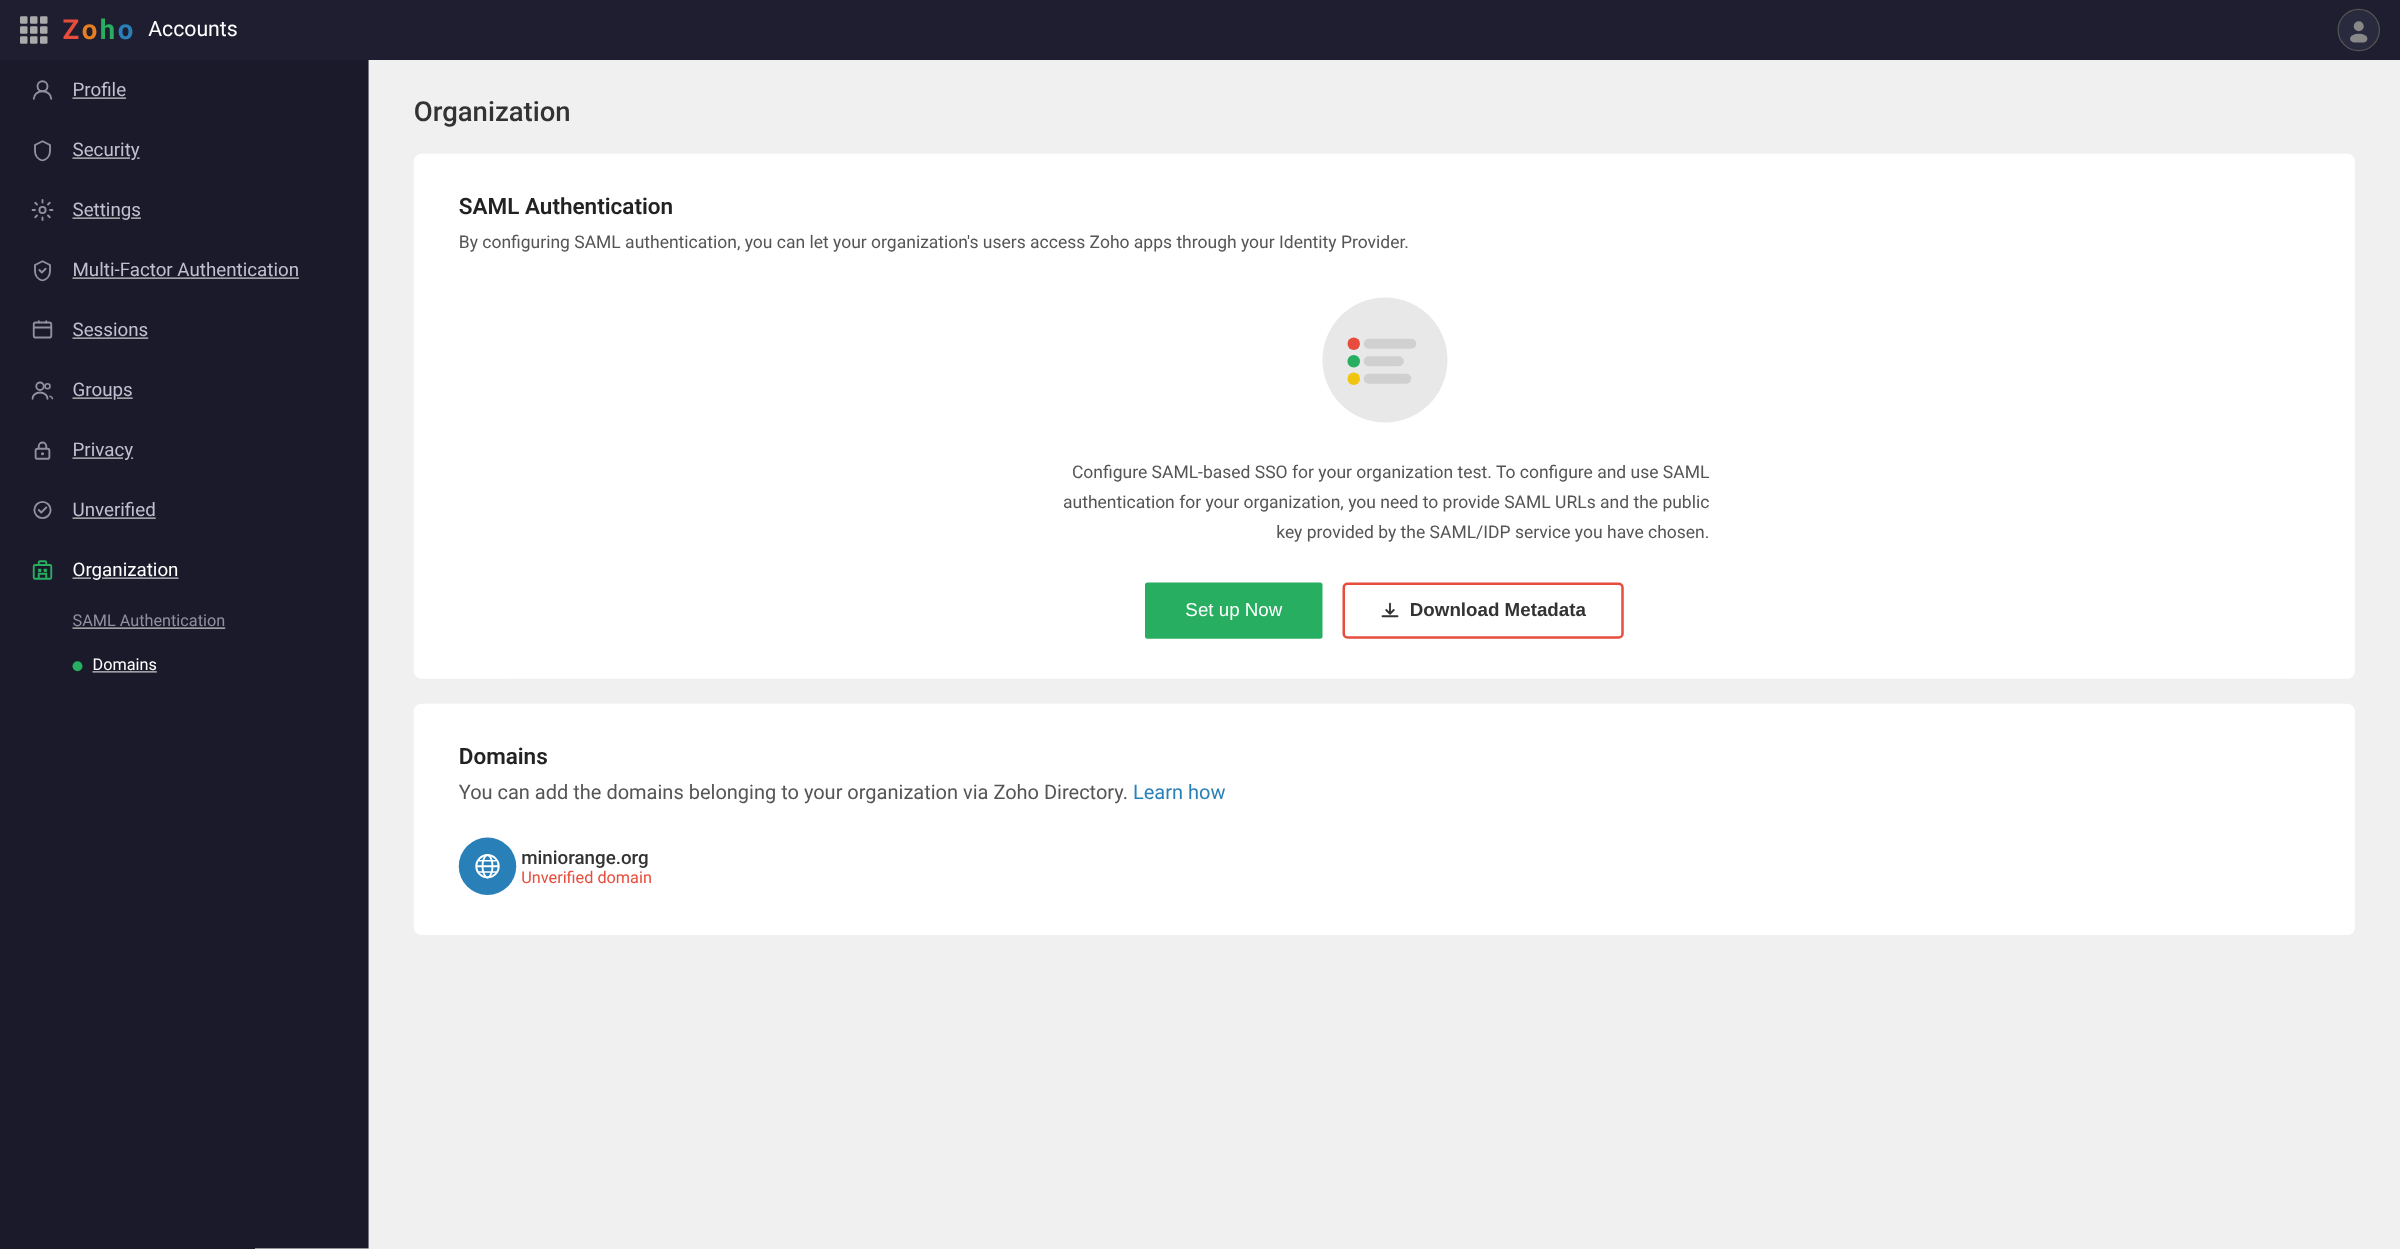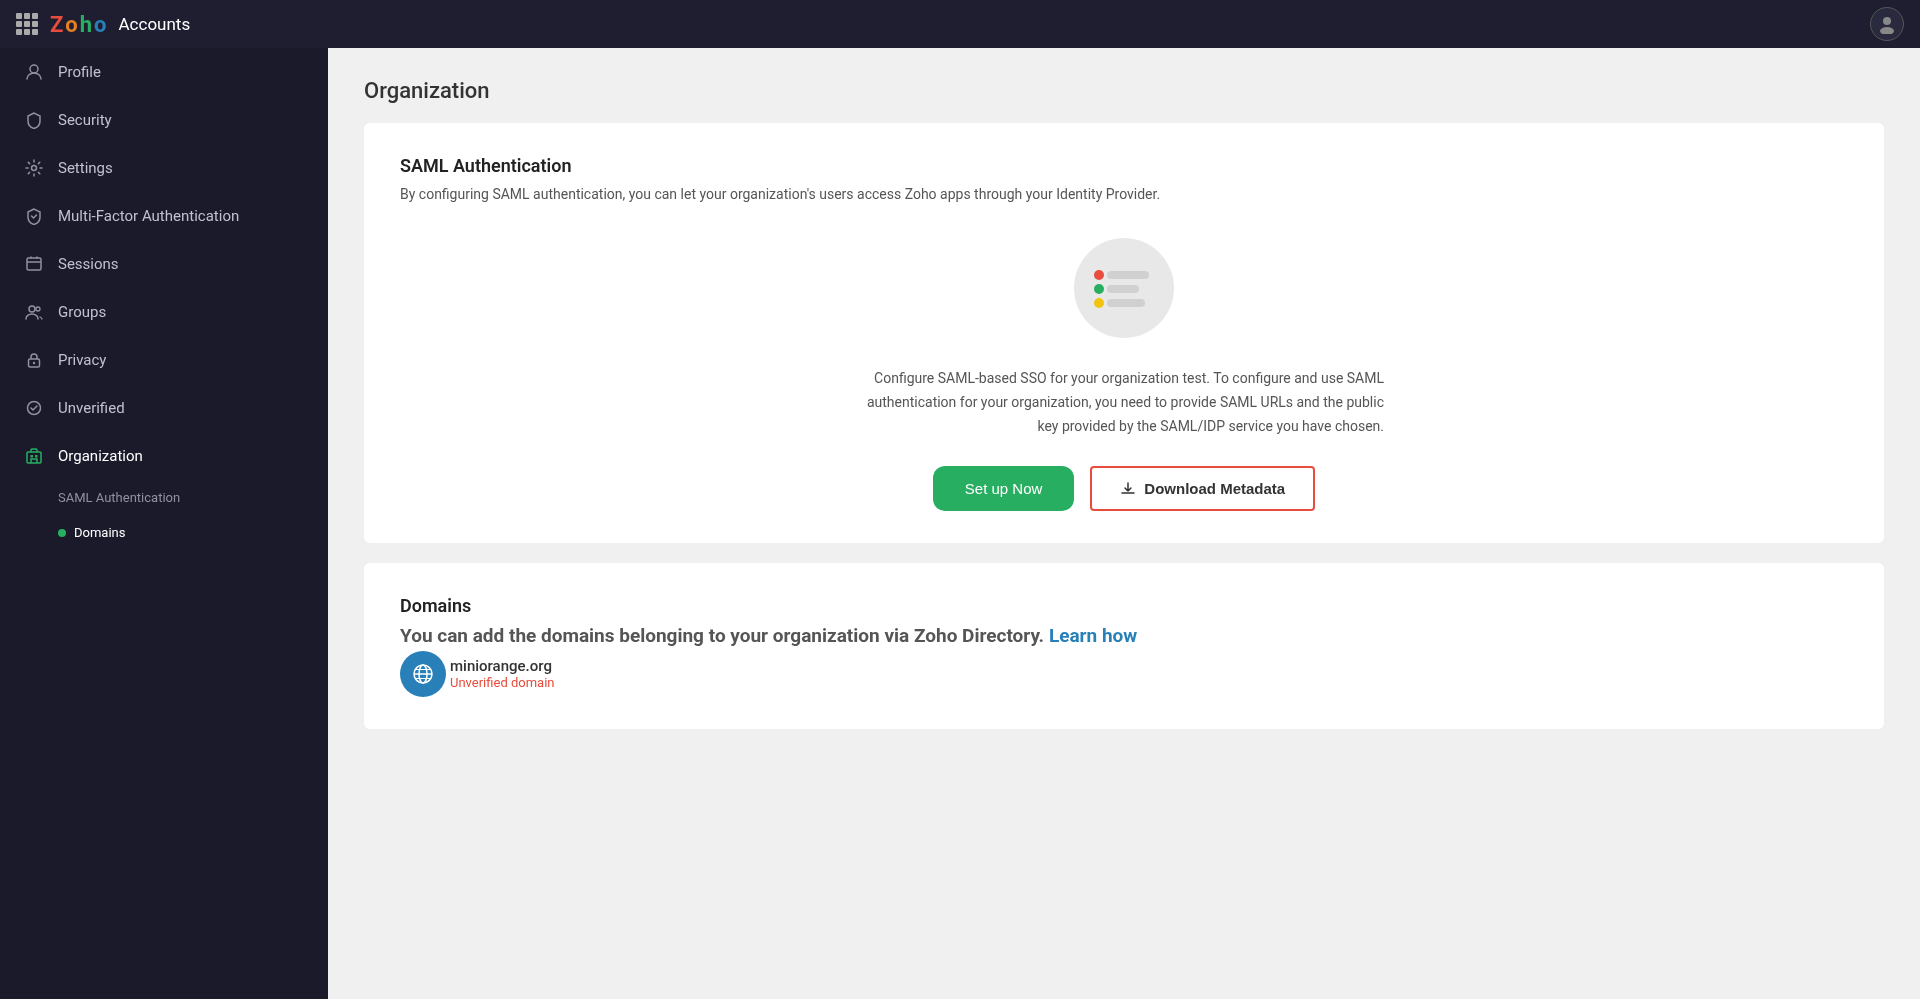--- a/index.html
+++ b/index.html
@@ -65,27 +65,28 @@
 
     
     .main-layout {
       display: flex;
       flex: 1;
       overflow: hidden;
     }
 
     
     .sidebar {
-      width: 328px;
+      width: 295px;
       background: #1a1a2b;
       color: #ccc;
       display: flex;
       flex-direction: column;
       overflow-y: auto;
       flex-shrink: 0;
+      text-decoration: underline;
     }
     .sidebar-item {
       display: flex;
       align-items: center;
       gap: 14px;
       padding: 14px 24px;
       cursor: pointer;
       font-size: 15px;
       color: #c0c0d0;
       transition: background 0.15s;
@@ -168,21 +169,21 @@
 
     .btn-row {
       display: flex;
       justify-content: center;
       gap: 16px;
     }
     .btn-setup {
       background: #27ae60;
       color: #fff;
       border: none;
-      border-radius: 12px;
+      border-radius: 2px;
       padding: 12px 32px;
       font-size: 15px;
       font-weight: 500;
       cursor: pointer;
     }
     .btn-download {
       background: #fff;
       color: #333;
       border: 2px solid #e74c3c;
       border-radius: 4px;
@@ -190,21 +191,21 @@
       font-size: 15px;
       font-weight: 700;
       cursor: pointer;
       display: flex;
       align-items: center;
       gap: 8px;
     }
 
     
     .domains-title { font-size: 18px; font-weight: 600; color: #222; margin-bottom: 6px; }
-    .domains-desc { font-size: 19px; color: #555; line-height: 1.5; font-weight: bold; }
+    .domains-desc { font-size: 16px; color: #555; margin-bottom: 24px; line-height: 1.5; }
     .learn-how { color: #2980b9; text-decoration: none; }
 
     .domain-row {
       display: flex;
       align-items: center;
       gap: 4px;
     }
     .domain-icon {
       width: 46px; height: 46px;
       border-radius: 50%;

